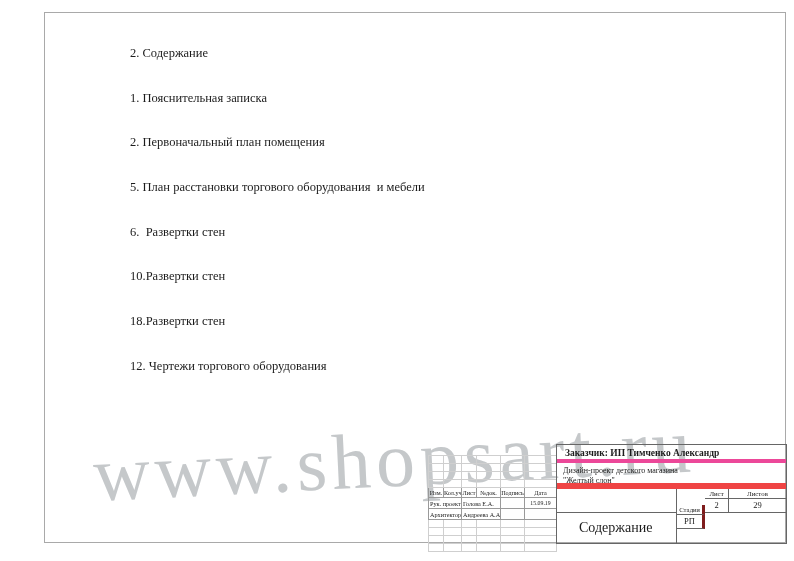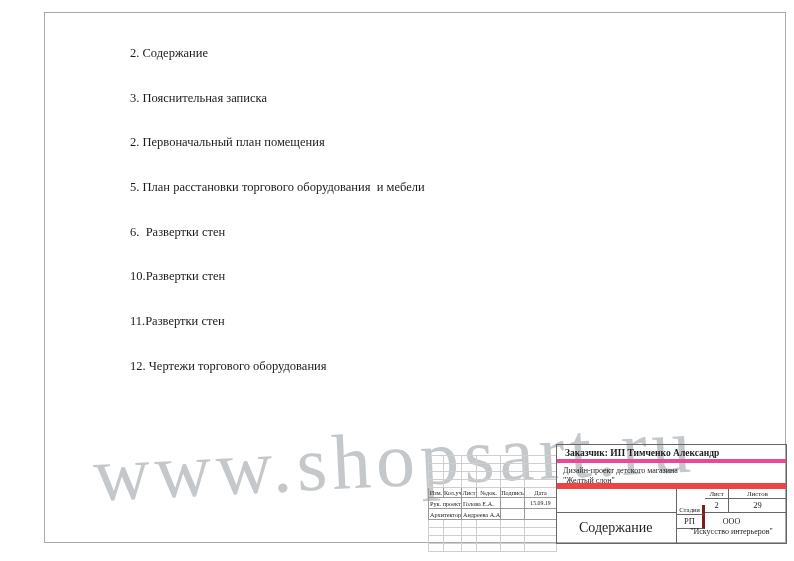--- a/index.html
+++ b/index.html
@@ -82,26 +82,26 @@
 </head>
 <body>
 
 <div class="canvas">
   <div class="frame">
 
     <div class="watermark">www.shopsart.ru</div>
 
     <div class="toc">
       <div class="ti">2. Содержание</div>
-      <div class="ti">3. Пояснительная записка</div>
+      <div class="ti">1. Пояснительная записка</div>
       <div class="ti">2. Первоначальный план помещения</div>
       <div class="ti">5. План расстановки торгового оборудования  и мебели</div>
       <div class="ti">6.  Развертки стен</div>
       <div class="ti">10.Развертки стен</div>
-      <div class="ti">11.Развертки стен</div>
+      <div class="ti">18.Развертки стен</div>
       <div class="ti">12. Чертежи торгового оборудования</div>
       
       
       
       
       
       
       
       
       
@@ -219,20 +219,16 @@
         <div>"Желтый слон"</div>
       </div>
       <div class="cell c-r3left"></div>
       <div class="cell stage-h sc1">Стадия</div>
       <div class="cell stage-h sc2">Лист</div>
       <div class="cell stage-h sc3">Листов</div>
       <div class="cell stage-v sc1">РП</div>
       <div class="cell stage-v sc2">2</div>
       <div class="cell stage-v sc3">29</div>
       <div class="cell c-sheet">Содержание</div>
-      <div class="cell c-company">
-        <div>ООО</div>
-        <div>"Искусство интерьеров"</div>
-      </div>
     </div>
 
   </div>
 </div>
 
 </body></html>

